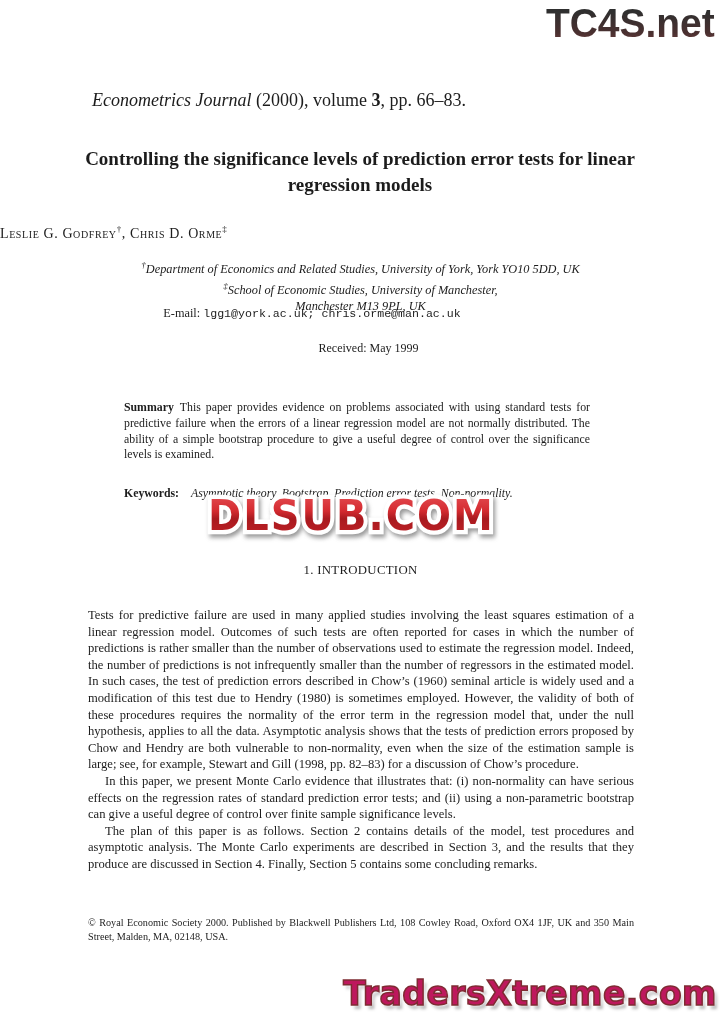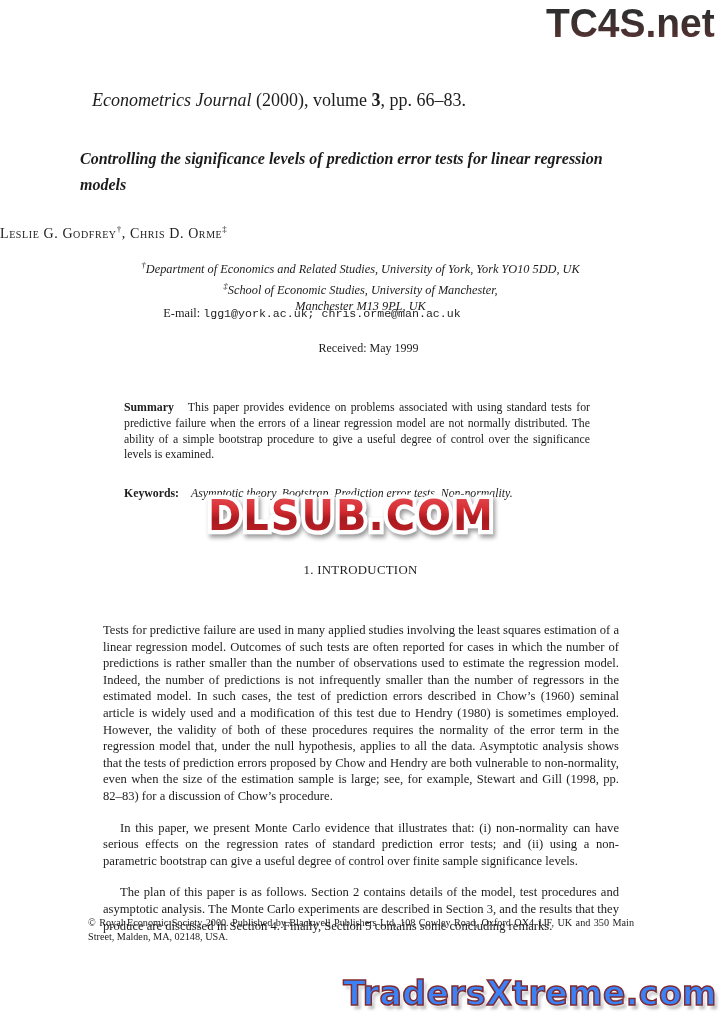--- a/index.html
+++ b/index.html
@@ -38,35 +38,35 @@
   .stamp .front{
     color:#c4242a;
     background:linear-gradient(#e8545a 0%, #d42b30 42%, #a91a1f 58%, #c32227 100%);
     -webkit-background-clip:text; background-clip:text;
     -webkit-text-fill-color:transparent;
   }
   .wm-bottom{
     position:absolute; top:974px; right:4px; white-space:nowrap;
     font-family:"DejaVu Sans", sans-serif;
     font-weight:700; font-size:33px; letter-spacing:0.5px;
-    color:#3b82f6;
+    color:#be185d;
     -webkit-text-stroke:1.5px #7e2b32;
     text-shadow:
       0 0 2px #ffffff, 0 0 4px #ffffff, 0 0 6px #ffffff,
       3px 4px 3px rgba(90,90,90,0.45);
   }
 
   
   .journal-line{position:absolute; left:92px; top:90px; font-size:18px;}
   .journal-line .jname{font-style:italic;}
   .journal-line .jvol{font-weight:bold;}
 
   .title{
     position:absolute; left:80px; top:146px; width:560px;
-    text-align:left; font-weight:bold; font-size:16px; line-height:26px;font-style:italic;
+    text-align:center; font-weight:bold; font-size:19px; line-height:26px;
   }
 
   .authors{
     position:absolute; left:0; top:224px; width:721px;
     text-align:left; font-size:14px;
     font-variant:small-caps; letter-spacing:0.6px;
   }
   .authors sup{font-variant:normal; font-size:9px;}
 
   .affiliations{
@@ -83,39 +83,39 @@
 
   .received{
     position:absolute; left:8px; top:341px; width:721px;
     text-align:center; font-size:12px;
   }
 
   .summary{
     position:absolute; left:124px; top:400px; width:466px;
     font-size:11.8px; line-height:15.8px; text-align:justify;
   }
-  .summary .lbl{font-weight:bold; margin-right:14px;}
+  .summary .lbl{font-weight:bold; margin-right:6px;}
 
   .keywords{
     position:absolute; left:124px; top:486px; width:466px;
     font-size:11.8px;
   }
   .keywords .lbl{font-weight:bold; margin-right:12px;}
   .keywords .kw{font-style:italic;}
 
   
   .section-heading{
     position:absolute; left:0; top:563px; width:721px;
     text-align:center; font-size:12.8px; letter-spacing:0.3px;
   }
   .body-text{
     position:absolute; left:88px; top:607px; width:546px;
     font-size:12.6px; line-height:16.6px; text-align:justify;
   }
-  .body-text p{margin:15px;}
+  .body-text p{margin:0;}
   .body-text p + p{text-indent:17px;}
 
   .footer{
     position:absolute; left:88px; top:916px; width:546px;
     font-size:10.2px; line-height:13.5px; text-align:justify;
   }
 </style>
 </head>
 <body>
 

